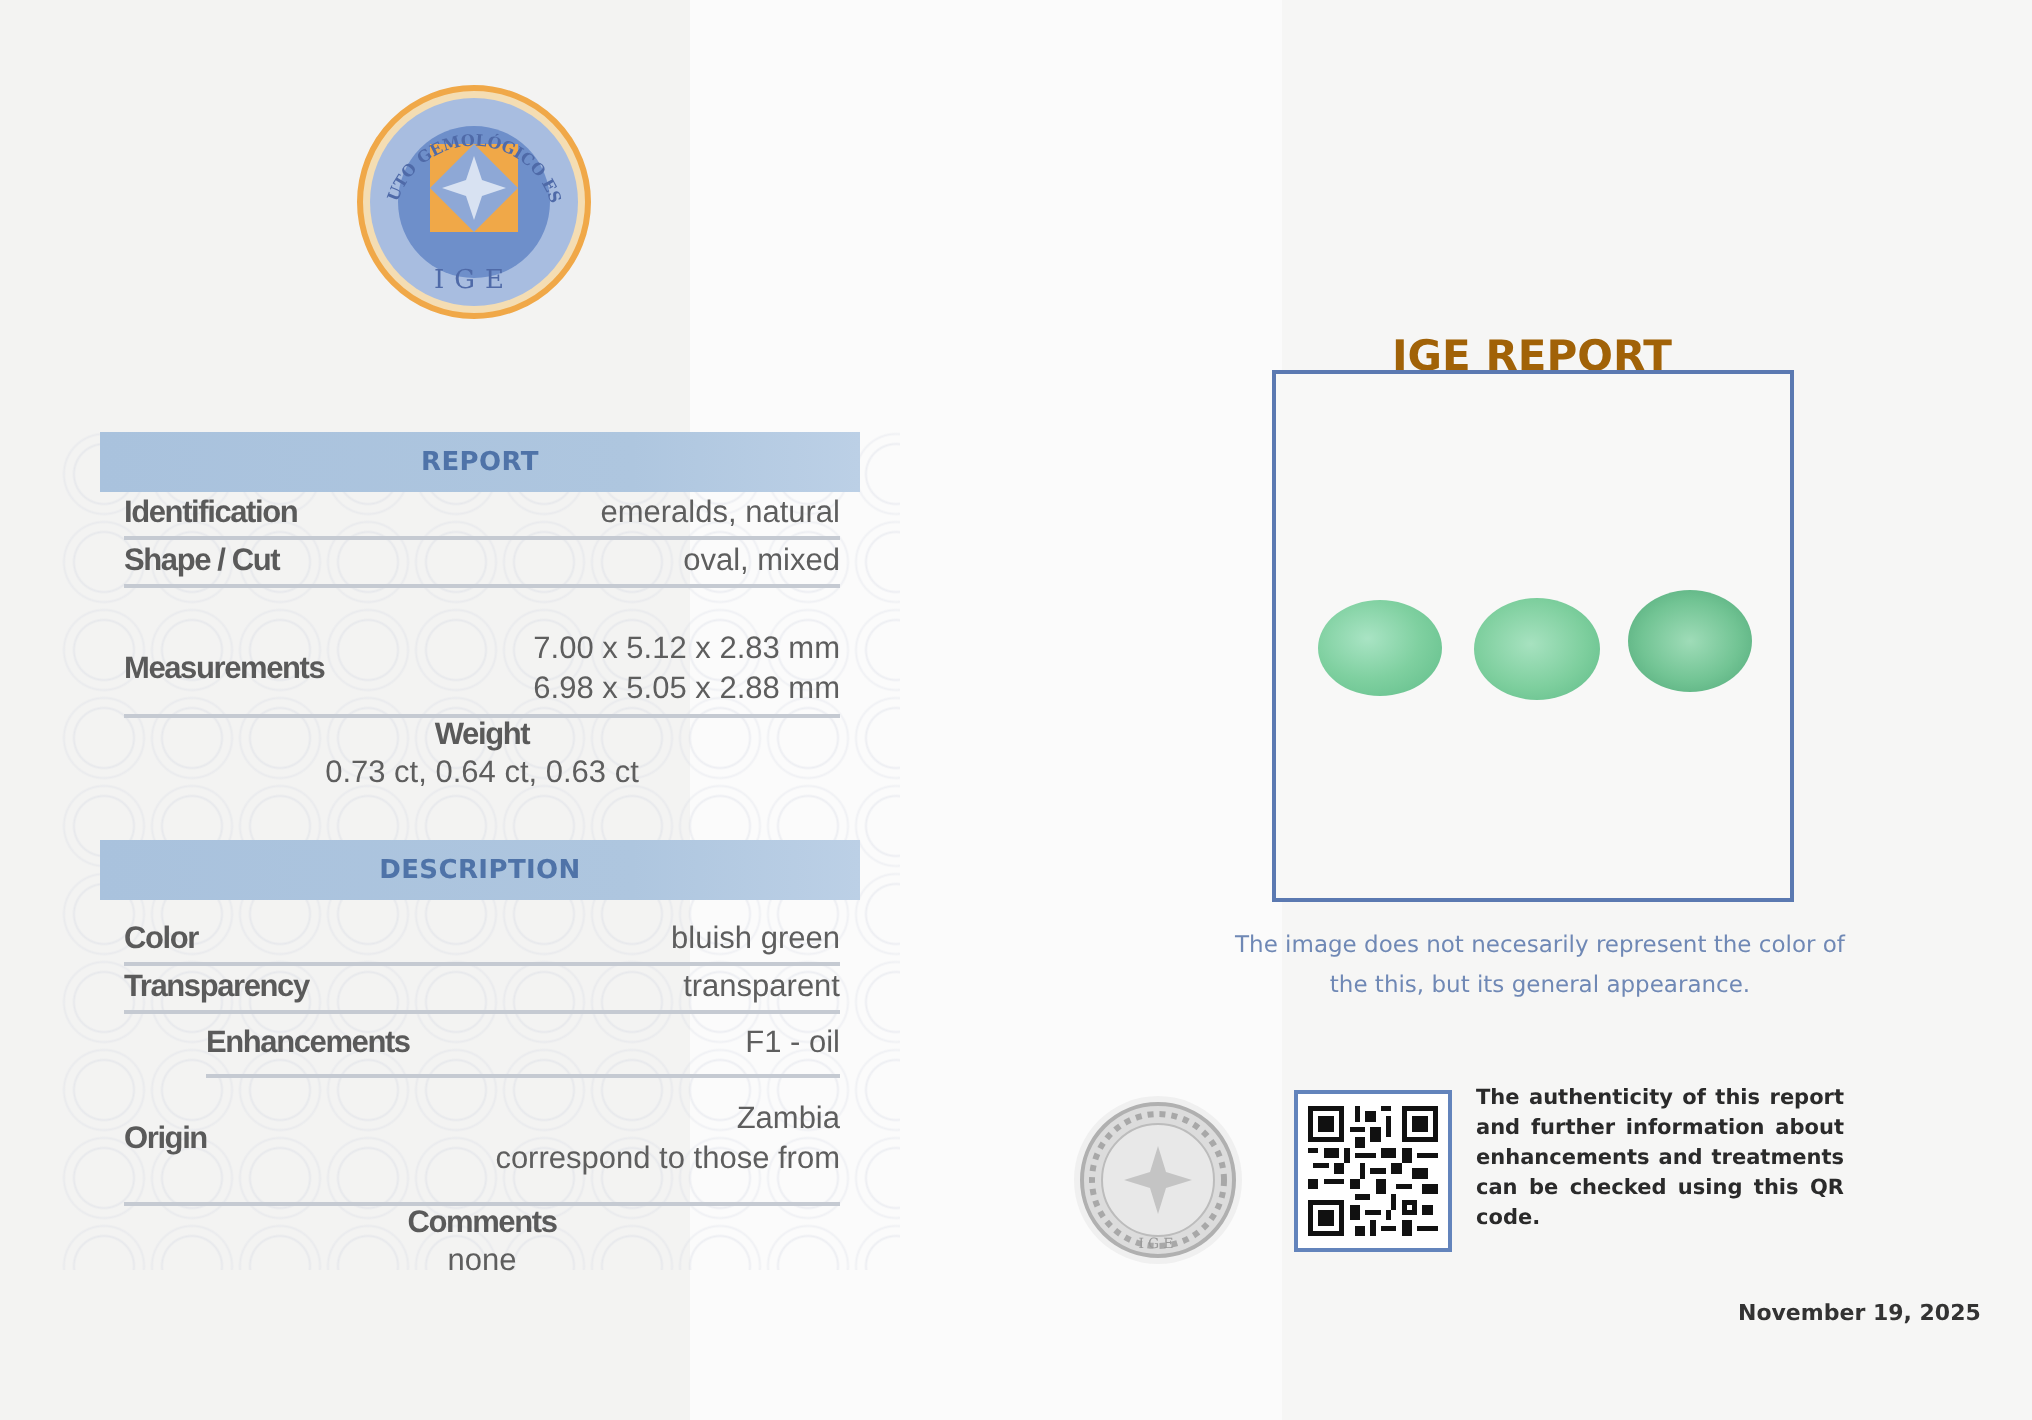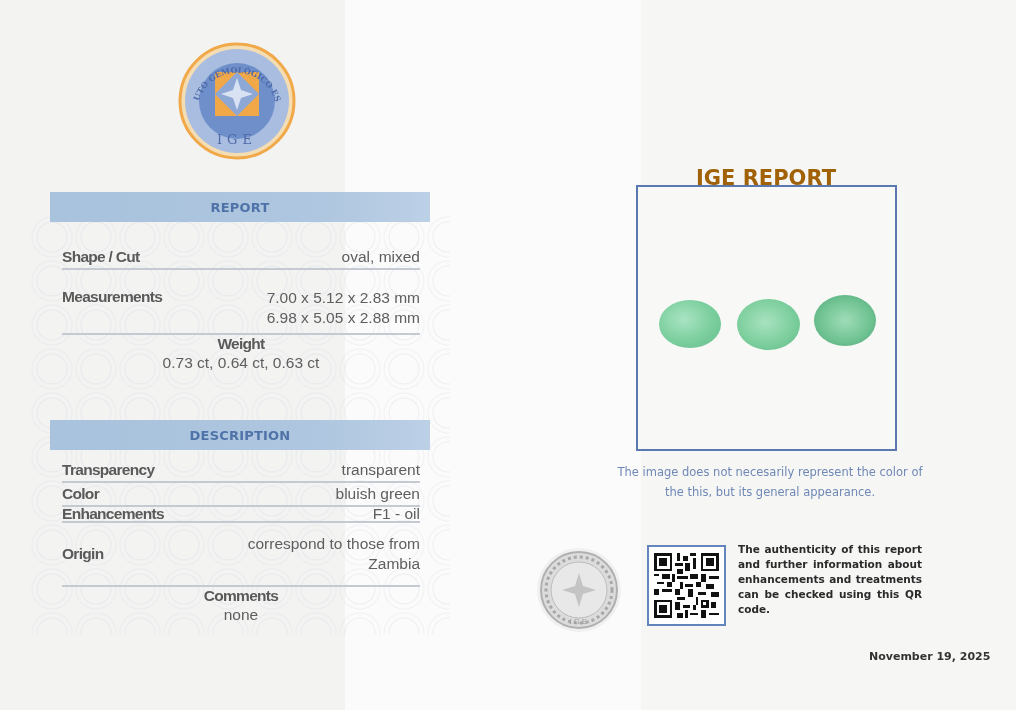--- a/index.html
+++ b/index.html
@@ -32,21 +32,21 @@
   
   .section-bar {
     position: absolute; left: 50px; width: 380px; height: 30px;
     background: linear-gradient(to right, #a9c2dd 0%, #aec6df 70%, #bcd0e6 100%);
     display: flex; align-items: center; justify-content: center;
   }
   .section-bar span {
     font-family: "DejaVu Sans", sans-serif; font-weight: bold; font-size: 13px;
     color: #4f73a8; letter-spacing: 0.2px;
   }
-  .bar-report { top: 192px; }
+  .bar-report { top: 216px; }
   .bar-desc { top: 420px; }
 
   
   .tbl { position: absolute; left: 62px; width: 358px; }
   .row {
     display: flex; justify-content: space-between; align-items: center;
     border-bottom: 2px solid #c5cad2;
     font-size: 15.5px; color: #555;
   }
   .row .lbl { font-weight: bold; color: #5a5a5a; letter-spacing: -0.7px; }
@@ -113,58 +113,62 @@
 </svg>
 
 <div class="watermark"></div>
 
 <div class="section-bar bar-report">
   <span>REPORT</span>
 </div>
 
 <div class="tbl" style="top:246px;">
   <div class="row" style="height:24px;">
+    <span class="lbl">Identification</span>
+    <span class="val">emeralds, natural</span>
+  </div>
+  <div class="row" style="height:24px;">
     <span class="lbl">Shape / Cut</span>
     <span class="val">oval, mixed</span>
   </div>
-  <div class="row" style="height:65px; align-items:flex-start; padding-top:18px;">
+  <div class="row" style="height:65px; align-items:center; padding-top:18px;">
     <span class="lbl">Measurements</span>
     <span class="val">
       <div>7.00 x 5.12 x 2.83 mm</div>
       <div>6.98 x 5.05 x 2.88 mm</div>
     </span>
   </div>
   <div class="row noline" style="height:30px;">
     <span class="lbl">Weight</span>
     <span class="val">0.73 ct, 0.64 ct, 0.63 ct</span>
   </div>
 </div>
 
 <div class="section-bar bar-desc">
   <span>DESCRIPTION</span>
 </div>
 
 <div class="tbl" style="top:459px;">
   <div class="row" style="height:24px;">
+    <span class="lbl">Color</span>
+    <span class="val">bluish green</span>
+  </div>
+  <div class="row" style="height:24px;">
     <span class="lbl">Transparency</span>
     <span class="val">transparent</span>
   </div>
-  <div class="row" style="height:24px;">
-    <span class="lbl">Color</span>
-    <span class="val">bluish green</span>
-  </div>
-  <div class="row" style="height:16px;">
+  <div class="row" style="height:32px;margin-left:41px;">
     <span class="lbl">Enhancements</span>
     <span class="val">F1 - oil</span>
   </div>
   <div class="row" style="height:64px;">
     <span class="lbl">Origin</span>
     <span class="val">
+      <div>Zambia</div>
       <div>correspond to those from</div>
-      <div>Zambia</div>
     </span>
   </div>
   <div class="row noline" style="height:28px;">
     <span class="lbl">Comments</span>
     <span class="val">none</span>
   </div>
 </div>
 
 <div class="report-number">
   <div class="t">IGE REPORT NUMBER:</div>

